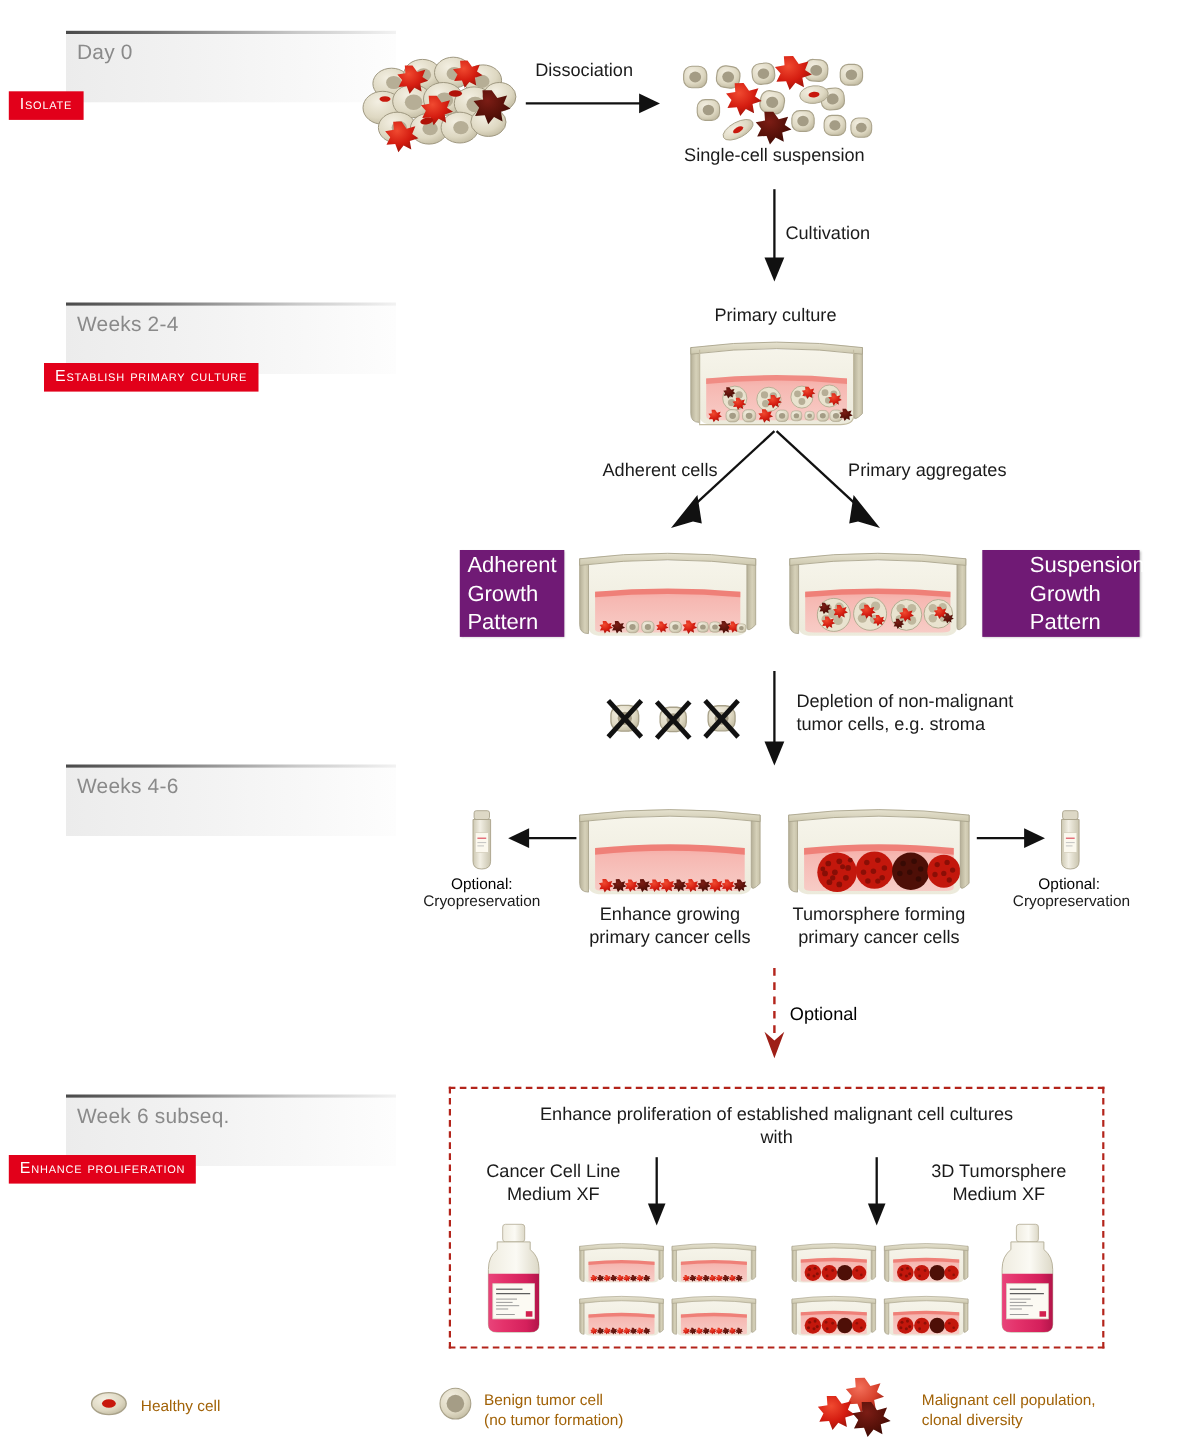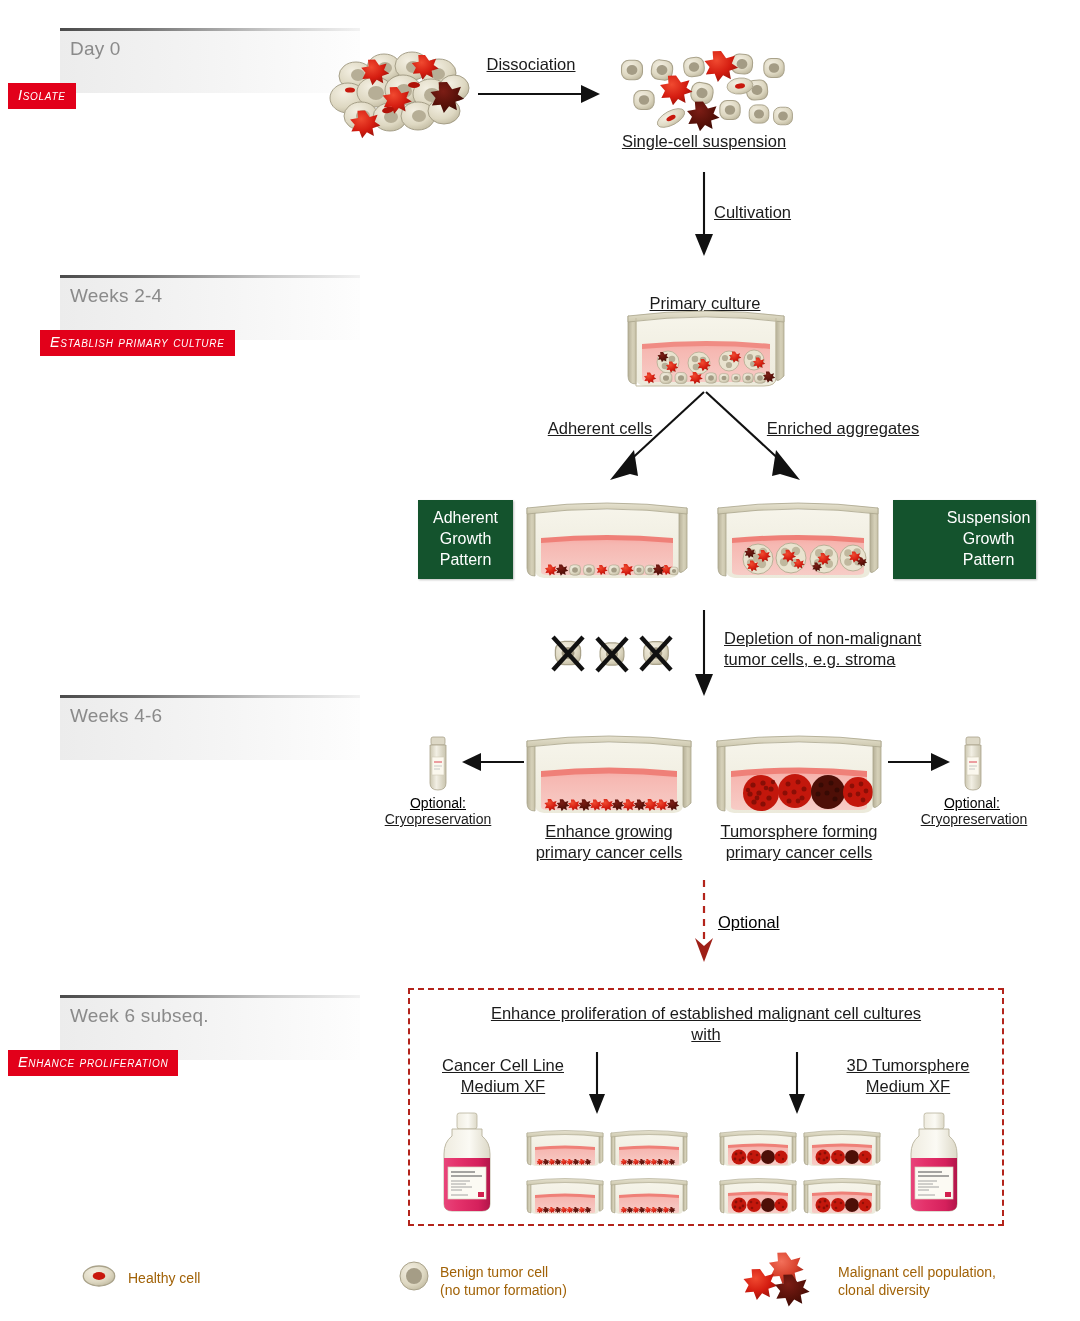--- a/index.html
+++ b/index.html
@@ -29,44 +29,42 @@
   }
   .badge {
     position:absolute; left:8px;
     background:#e2001a; color:#fff;
     padding:5px 10px 6px 10px;
     font-size:14.5px;
     font-variant:small-caps;
     letter-spacing:.7px;
     white-space:nowrap;
     line-height:1;
-    font-style:italic;
   }
 
   
   .lbl {
     position:absolute;
     font-size:16.5px;
     color:#1b1b1b;
     text-align:center;
     line-height:1.28;
     white-space:pre-line;
-    text-decoration:underline;
   }
   .lbl.left { text-align:left; }
   .lbl.small { font-size:14px; }
   .lbl.red { color:#000000; }
 
   .gbox {
     position:absolute;
-    background:#14532d;
+    background:#701a75;
     color:#fff;
-    font-size:16px;
+    font-size:20px;
     line-height:1.3;
-    text-align:center;
+    text-align:left;
     display:flex; align-items:center; justify-content:center;
     white-space:pre-line;
     box-shadow:1px 1px 2px rgba(0,0,0,.25);
   }
 
   svg { position:absolute; overflow:visible; }
   .arrow-line { stroke:#111; stroke-width:2.1; fill:none; }
   .arrow-head { fill:#111; }
   .dash-line { stroke:#b3241b; stroke-width:2.2; fill:none; stroke-dasharray:7 6; }
   .dash-head { fill:#9e1f17; }
@@ -297,21 +295,21 @@
   </svg>
   <div class="lbl left" style="left:714px; top:202px; width:130px;">Cultivation</div>
 
   <div class="stage" style="top:275px;">
     <div class="sep"></div>
     <div class="band"></div>
     <div class="time">Weeks 2-4</div>
   </div>
   <div class="badge" style="top:330px;margin-left:32px;">Establish primary culture</div>
 
-  <div class="lbl" style="left:632px; top:277px; width:146px;margin-top:16px;">Primary culture</div>
+  <div class="lbl" style="left:632px; top:277px; width:146px;">Primary culture</div>
 
   <svg class="vessel" style="left:628px; top:306px;" width="156" height="84" viewBox="0 0 156 84">
 
     <path d="M8,12 L8,72 Q8,80 20,80 L136,80 Q148,80 148,72 L148,12 Z" fill="url(#gGlassTop)"></path>
 
     <path d="M14,38 L14,72 Q14,76 22,76 L134,76 Q142,76 142,72 L142,38 Z" fill="url(#gMedium)"></path>
     <path d="M14,38 Q78,32 142,38 L142,43 Q78,37 14,43 Z" fill="#f08c84"></path>
 
     <g>
       <g transform="translate(40,56)">
@@ -381,21 +379,21 @@
       <use href="#malCell" transform="translate(141,71) scale(0.55)" fill="url(#gMalDark)"></use>
     </g>
 
     <path d="M0,10 L0,70 Q0,78 8,78 L8,12 Z" fill="url(#gWallL)" stroke="#aaa48c" stroke-width="0.8"></path>
     <path d="M148,12 L148,72 Q148,78 156,70 L156,10 Z" fill="url(#gWallL)" stroke="#aaa48c" stroke-width="0.8"></path>
     <path d="M0,10 Q78,0 156,10 L156,16 Q78,6 0,16 Z" fill="url(#gRim)" stroke="#aaa48c" stroke-width="0.8"></path>
     <path d="M8,12 L8,80 L136,80 Q148,80 148,72 L148,12" fill="none" stroke="#c2bba1" stroke-width="1"></path>
   </svg>
 
   <div class="lbl" style="left:520px; top:418px; width:160px;">Adherent cells</div>
-  <div class="lbl" style="left:758px; top:418px; width:170px;">Enriched aggregates</div>
+  <div class="lbl" style="left:758px; top:418px; width:170px;">Primary aggregates</div>
 
   <svg style="left:600px; top:392px;" width="110" height="92" viewBox="0 0 110 92">
     <line class="arrow-line" x1="104" y1="0" x2="26" y2="72"></line>
     <polygon class="arrow-head" points="34,58 10,88 30,82 38,84"></polygon>
   </svg>
   <svg style="left:700px; top:392px;" width="110" height="92" viewBox="0 0 110 92">
     <line class="arrow-line" x1="6" y1="0" x2="84" y2="72"></line>
     <polygon class="arrow-head" points="76,58 100,88 80,82 72,84"></polygon>
   </svg>
 

